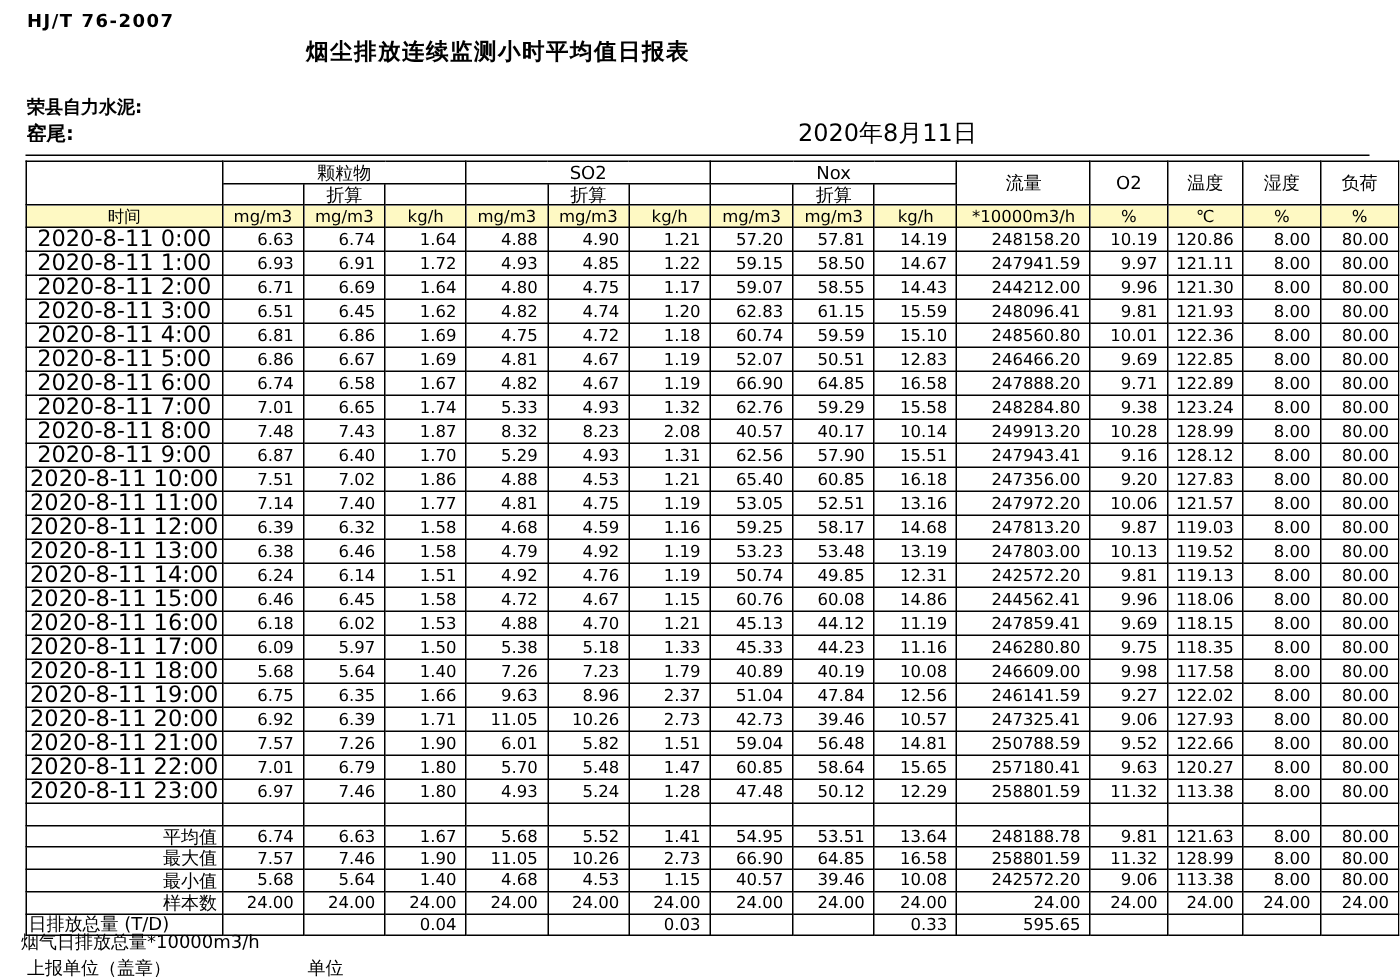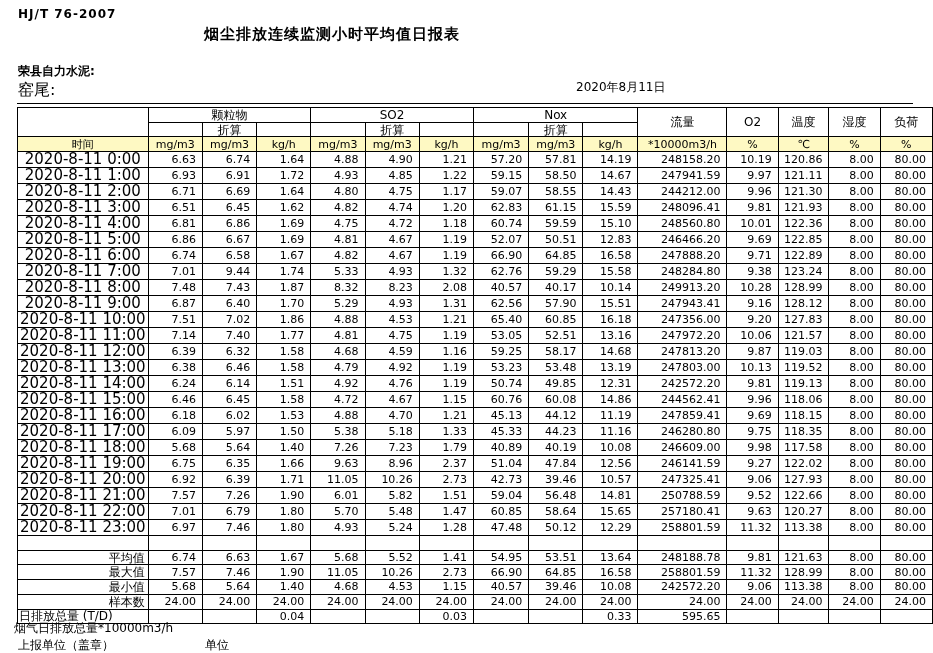--- a/index.html
+++ b/index.html
@@ -5,22 +5,22 @@
   html,body{margin:0;padding:0;}
   body{
     width:933px;height:653px;position:relative;background:#ffffff;color:#000;
     font-family:"DejaVu Sans","Liberation Sans",sans-serif;
     overflow:hidden;
   }
   .abs{position:absolute;white-space:nowrap;}
   #std-code{left:18px;top:7px;font-size:12px;font-weight:bold;letter-spacing:1px;}
   #report-title{left:204px;top:25px;font-size:15px;font-weight:bold;letter-spacing:1px;}
   #company-name{left:18px;top:63px;font-size:12px;font-weight:bold;}
-  #kiln-name{left:18px;top:80px;font-size:16px;font-weight:normal;}
-  #report-date{left:576px;top:79px;font-size:12px;}
+  #kiln-name{left:18px;top:80px;font-size:13px;font-weight:bold;}
+  #report-date{left:532px;top:79px;font-size:16px;}
   #top-rule{left:17px;top:103px;width:896px;height:0;border-top:1px solid #000;}
   #table-wrap{left:17px;top:107px;}
   table{border-collapse:collapse;table-layout:fixed;}
   td{
     border:1px solid #000;
     font-size:11px;line-height:1;height:13.7px;padding:0 2px;
     overflow:hidden;white-space:nowrap;vertical-align:middle;
   }
   thead td{text-align:center;font-size:12px;}
   td.unit{font-size:11px;text-align:center;background:#fef9c3;}
@@ -219,21 +219,21 @@
           <td class="num">16.58</td>
           <td class="num">247888.20</td>
           <td class="num">9.71</td>
           <td class="num">122.89</td>
           <td class="num">8.00</td>
           <td class="num">80.00</td>
         </tr>
         <tr>
           <td class="time">2020-8-11 7:00</td>
           <td class="num">7.01</td>
-          <td class="num">9.44</td>
+          <td class="num">6.65</td>
           <td class="num">1.74</td>
           <td class="num">5.33</td>
           <td class="num">4.93</td>
           <td class="num">1.32</td>
           <td class="num">62.76</td>
           <td class="num">59.29</td>
           <td class="num">15.58</td>
           <td class="num">248284.80</td>
           <td class="num">9.38</td>
           <td class="num">123.24</td>

